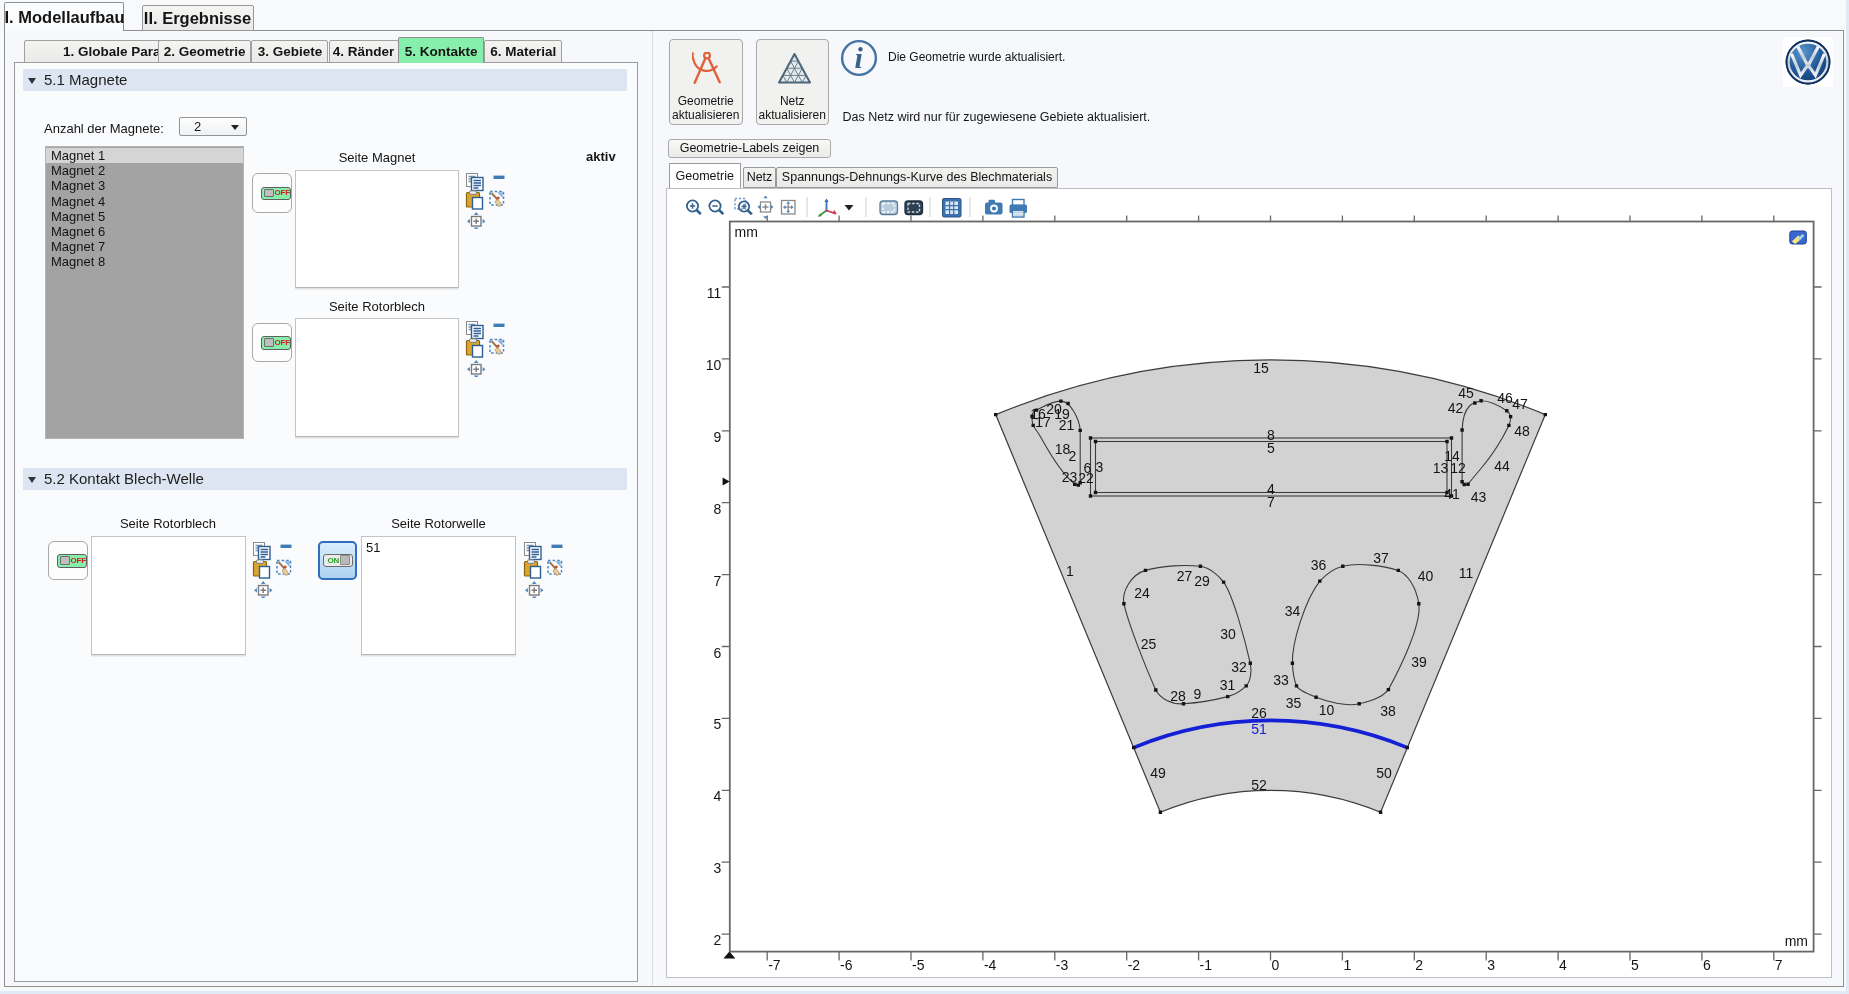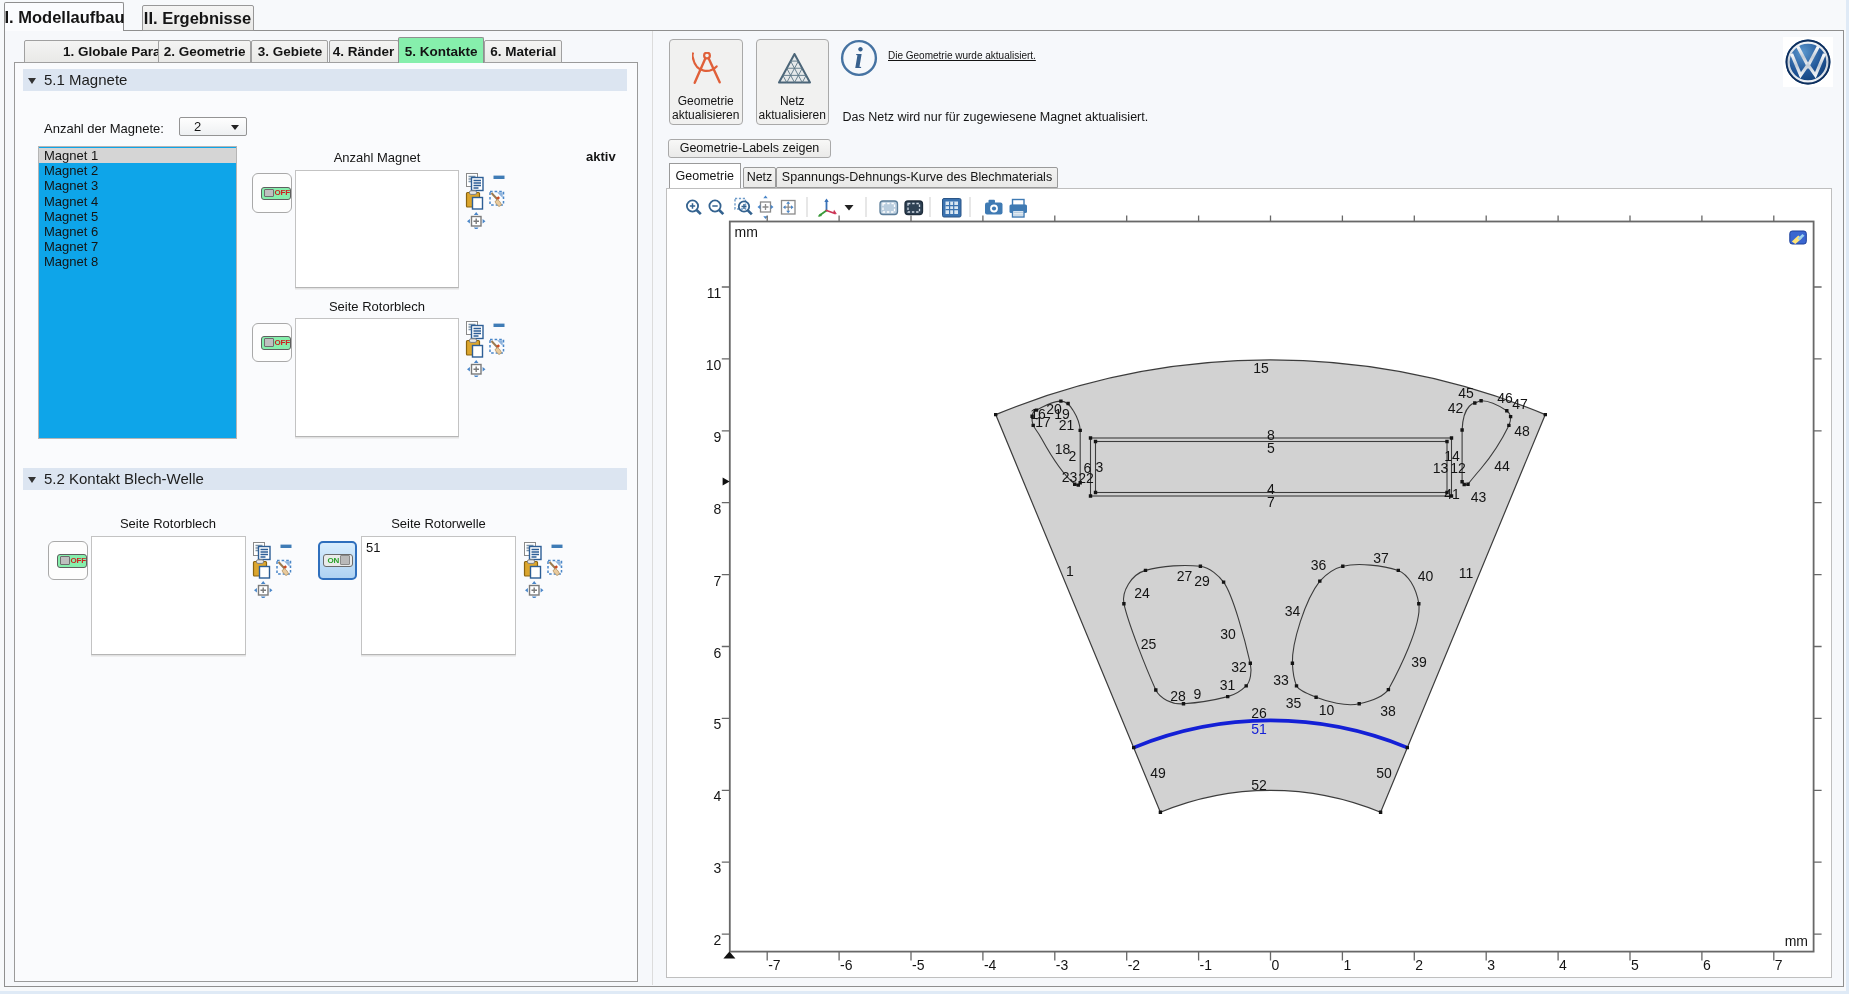--- a/index.html
+++ b/index.html
@@ -33,21 +33,21 @@
   .band .tri { display:inline-block; width:0; height:0; border-left:4.5px solid transparent;
                border-right:4.5px solid transparent; border-top:6px solid #333;
                margin:0 8px 1px 5px; }
   .lbl { font-size:13px; color:#141414; }
   #combo { left:179px; top:117px; width:68px; height:18.5px; border:1px solid #949494;
            border-radius:2px; background:linear-gradient(#fefefe,#eef0f2); font-size:13px;
            line-height:17px; padding-left:14px; }
   #combo .ar { position:absolute; right:7px; top:7px; width:0; height:0;
                border-left:4.5px solid transparent; border-right:4.5px solid transparent;
                border-top:5.5px solid #222; }
-  #mlist { left:38px; top:146px; width:199px; height:293px; background:#0ea5e9;
+  #mlist { left:45px; top:146px; width:199px; height:293px; background:#a3a3a3;
            border:1px solid #b5b5b5; font-size:13px; padding-top:1px;}
   #mlist div { height:15.2px; line-height:15.2px; padding-left:5px; }
   #mlist div.sel { background:#d5d5d5; }
   .selbox { background:#fff; border:1px solid #c3c3c3; border-bottom-color:#b5b5b5;
             box-shadow:0 1.5px 0 #e2e2e2; font-size:13px; }
   .offbtn { width:39.5px; height:39.5px; border:1px solid #a9a9a9; border-radius:6px;
             background:#fdfdfd; }
   .offbtn .tg { position:absolute; left:8px; top:12.5px; width:30px; height:13.5px;
                 border:1.5px solid #5f5f5f; border-radius:3px; background:#86efac; overflow:hidden; }
   .offbtn .sq { position:absolute; left:2px; top:1px; width:9.5px; height:8.5px;
@@ -70,21 +70,21 @@
   #glbtn { left:668px; top:139px; width:163px; height:18.5px; border:1px solid #a9a9a9;
            border-radius:3px; background:linear-gradient(#f8f8f7,#eaeae9); font-size:12.5px;
            line-height:16.5px; text-align:center; }
   .tab3 { white-space:nowrap; top:167px; height:21px; background:linear-gradient(#f2f2f1,#e9e9e8);
           border:1px solid #9a9a9a; border-radius:2px 2px 0 0; font-size:12.5px;
           line-height:19px; text-align:center; z-index:3;}
   .tab3a { white-space:nowrap; top:162.5px; height:25.5px; background:#ffffff; border:1px solid #9a9a9a;
            border-bottom:none; font-size:12.5px; line-height:24px; text-align:center; z-index:4;}
   #gpanel { left:665.5px; top:187.5px; width:1166.5px; height:790px; background:#ffffff;
             border:1px solid #bfbfbf;}
-  #txt1 { left:888px; top:50px; font-size:10px;text-decoration:underline; }
+  #txt1 { left:888px; top:50px; font-size:12px; }
   #txt2 { left:842.5px; top:109.5px; font-size:12.5px; }
 </style>
 </head>
 <body>
   <div class="abs" id="main"></div>
   <div class="abs tab1a">I. Modellaufbau</div>
   <div class="abs tab1i">II. Ergebnisse</div>
 
   <div class="abs tab2" style="left:24px;width:140px;padding-left:38px;">1. Globale Parameter</div>
   <div class="abs tab2" style="left:158.2px;width:93px;">2. Geometrie</div>
@@ -101,21 +101,21 @@
   <div class="abs" id="mlist">
     <div class="sel">Magnet 1</div>
     <div>Magnet 2</div>
     <div>Magnet 3</div>
     <div>Magnet 4</div>
     <div>Magnet 5</div>
     <div>Magnet 6</div>
     <div>Magnet 7</div>
     <div>Magnet 8</div>
   </div>
-  <div class="abs lbl ctr" style="left:295px;top:150px;width:164px;">Anzahl Magnet</div>
+  <div class="abs lbl ctr" style="left:295px;top:150px;width:164px;">Seite Magnet</div>
   <div class="abs lbl" style="left:586px;top:149px;font-weight:bold;">aktiv</div>
   <div class="abs selbox" style="left:295px;top:170px;width:164px;height:118px;"></div>
   <div class="abs offbtn" style="left:252px;top:173px;">
     <span class="tg">
       <span class="sq"></span>
       <span class="tx">OFF</span>
     </span>
   </div>
   <svg class="abs" style="left:464px;top:171px;" width="42" height="58" viewBox="0 0 42 58">
 <rect x="2.5" y="2.5" width="11" height="13" fill="#fff" stroke="#8a8a8a"></rect>
@@ -251,21 +251,21 @@
 M12.6,8.1 L24.25,29.5 M8.75,15.25 L16.5,29.5 M4.9,22.4 L8.75,29.5
 M20.4,8.1 L8.75,29.5 M24.25,15.25 L16.5,29.5 M28.1,22.4 L24.25,29.5" stroke="#5a7585" stroke-width="0.9" fill="none"></path>
 </svg>
     <div style="margin-top:54px;">Netz<br>aktualisieren</div>
   </div>
   <svg class="abs" style="left:839.5px;top:39px;" width="38" height="38" viewBox="0 0 38 38">
 <circle cx="19" cy="19" r="16.9" fill="none" stroke="#4673a2" stroke-width="2.4"></circle>
 <text x="14.5" y="29" font-family="Liberation Serif, serif" font-style="italic" font-weight="bold" font-size="30" fill="#38618e">i</text>
 </svg>
   <div class="abs" id="txt1">Die Geometrie wurde aktualisiert.</div>
-  <div class="abs" id="txt2">Das Netz wird nur für zugewiesene Magnet aktualisiert.</div>
+  <div class="abs" id="txt2">Das Netz wird nur für zugewiesene Gebiete aktualisiert.</div>
   <div class="abs" id="glbtn">Geometrie-Labels zeigen</div>
 
   <div class="abs tab3a" style="left:669px;width:71.5px;">Geometrie</div>
   <div class="abs tab3" style="left:743px;width:33px;">Netz</div>
   <div class="abs tab3" style="left:776px;width:282px;">Spannungs-Dehnungs-Kurve des Blechmaterials</div>
 
   <div class="abs" id="gpanel"></div>
   <svg class="abs" style="left:680px;top:194px;" width="360" height="27" viewBox="0 0 360 27">
 <g stroke="#33628f" fill="none" stroke-width="1.8">
 <circle cx="12.5" cy="12" r="5.6"></circle>

